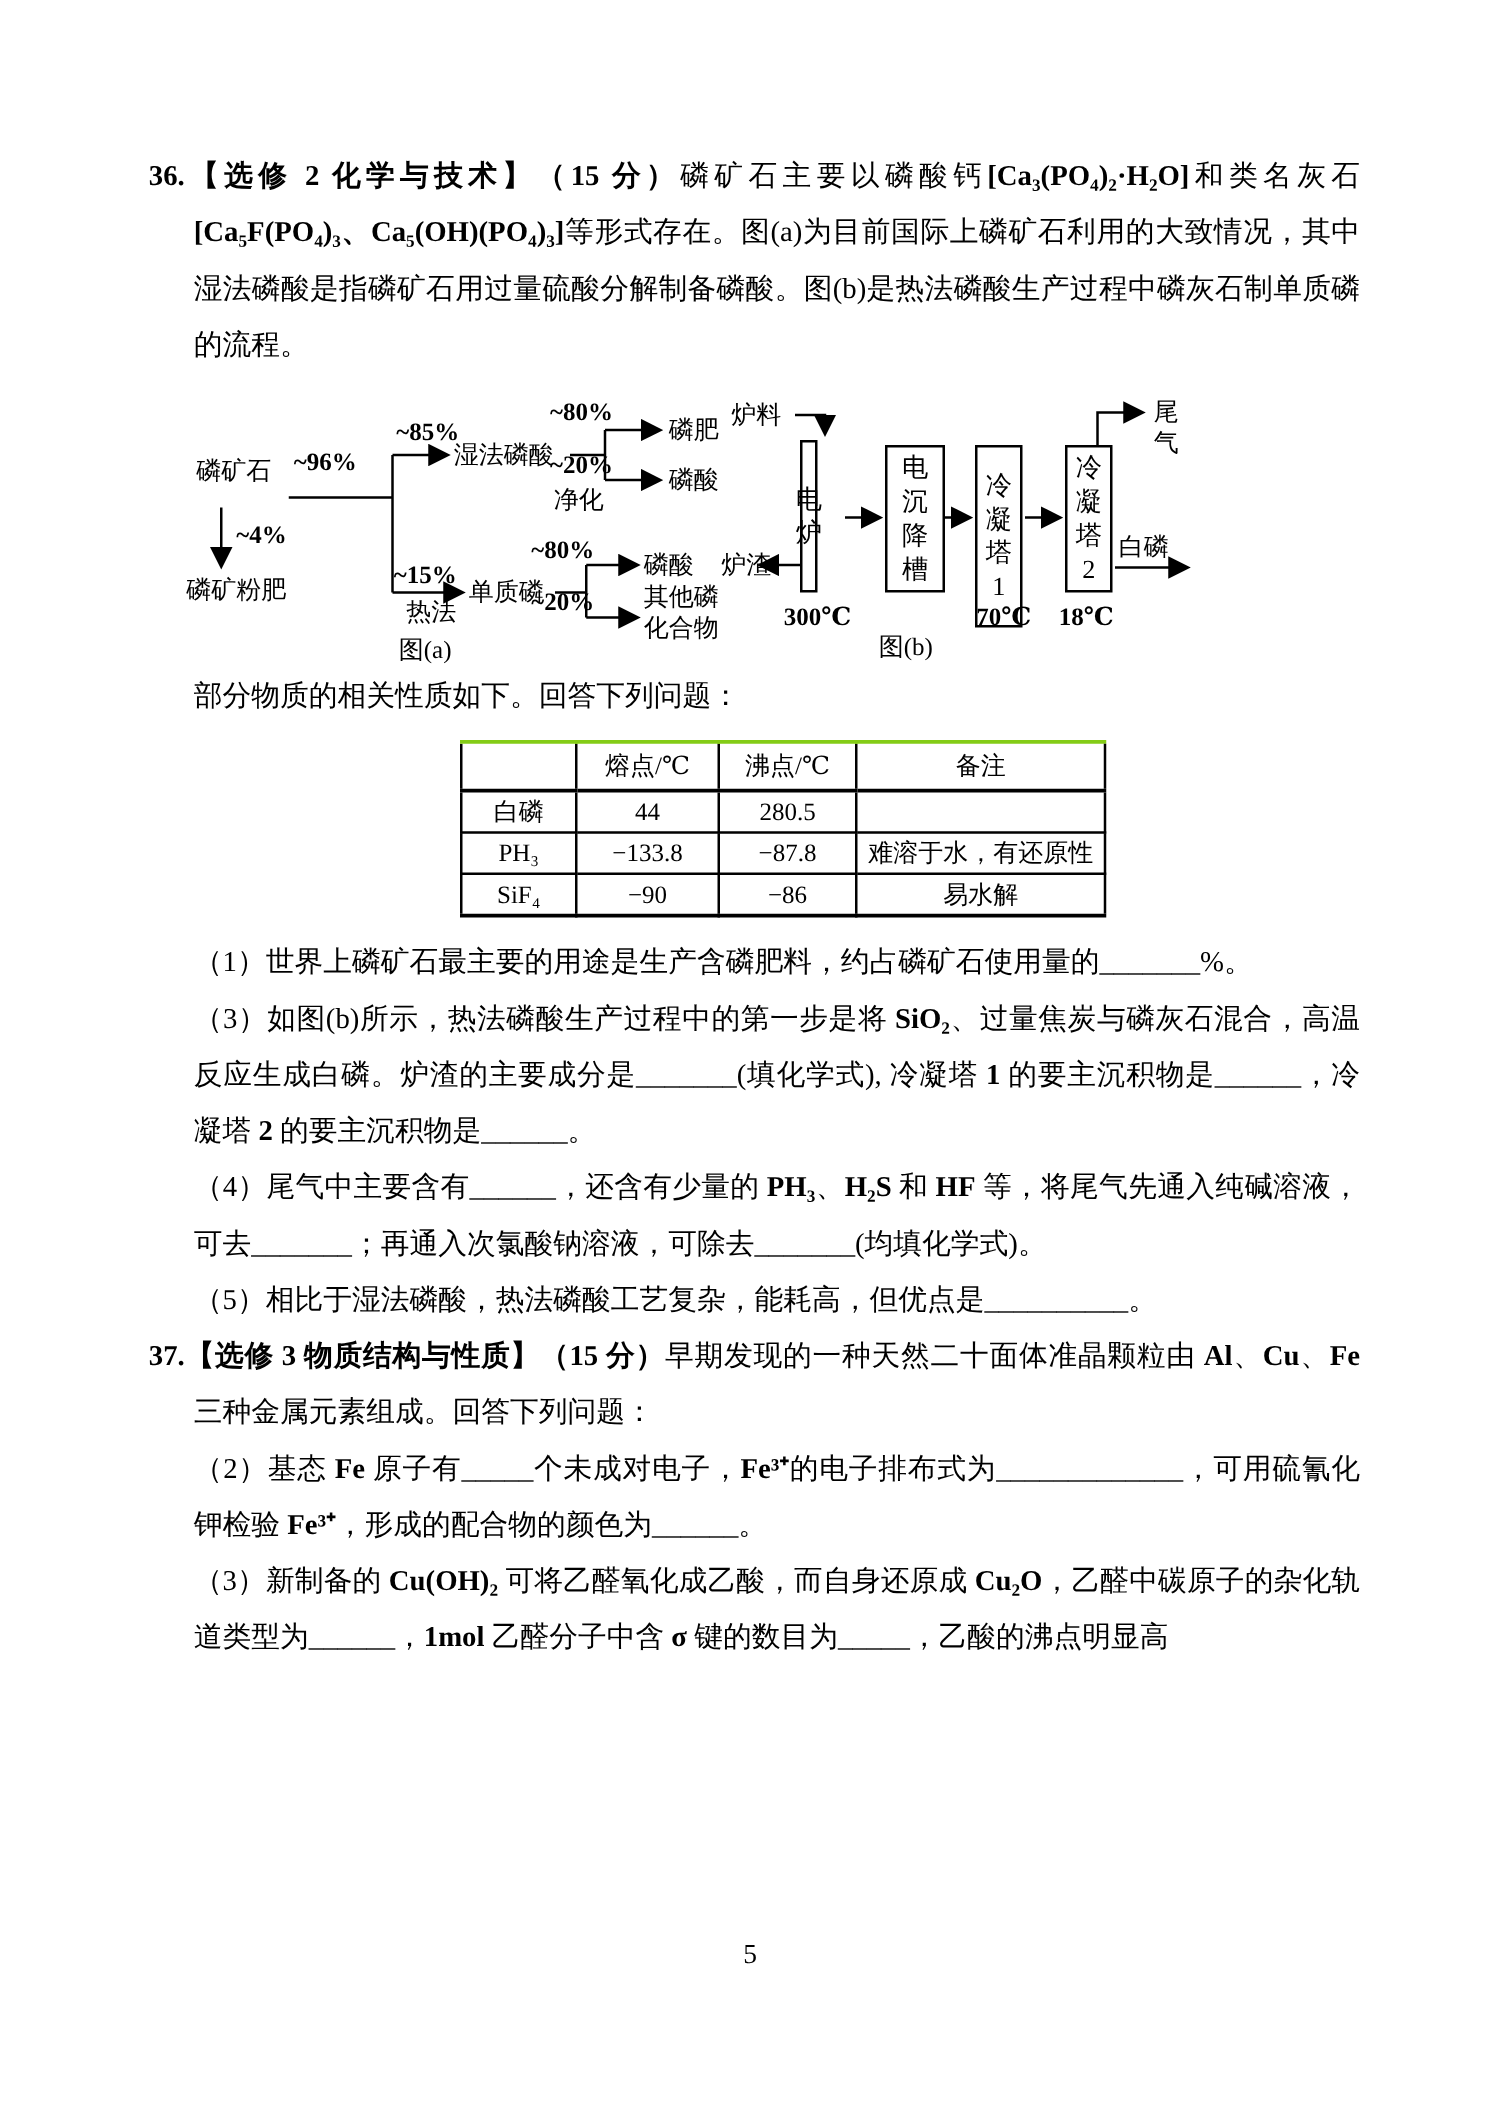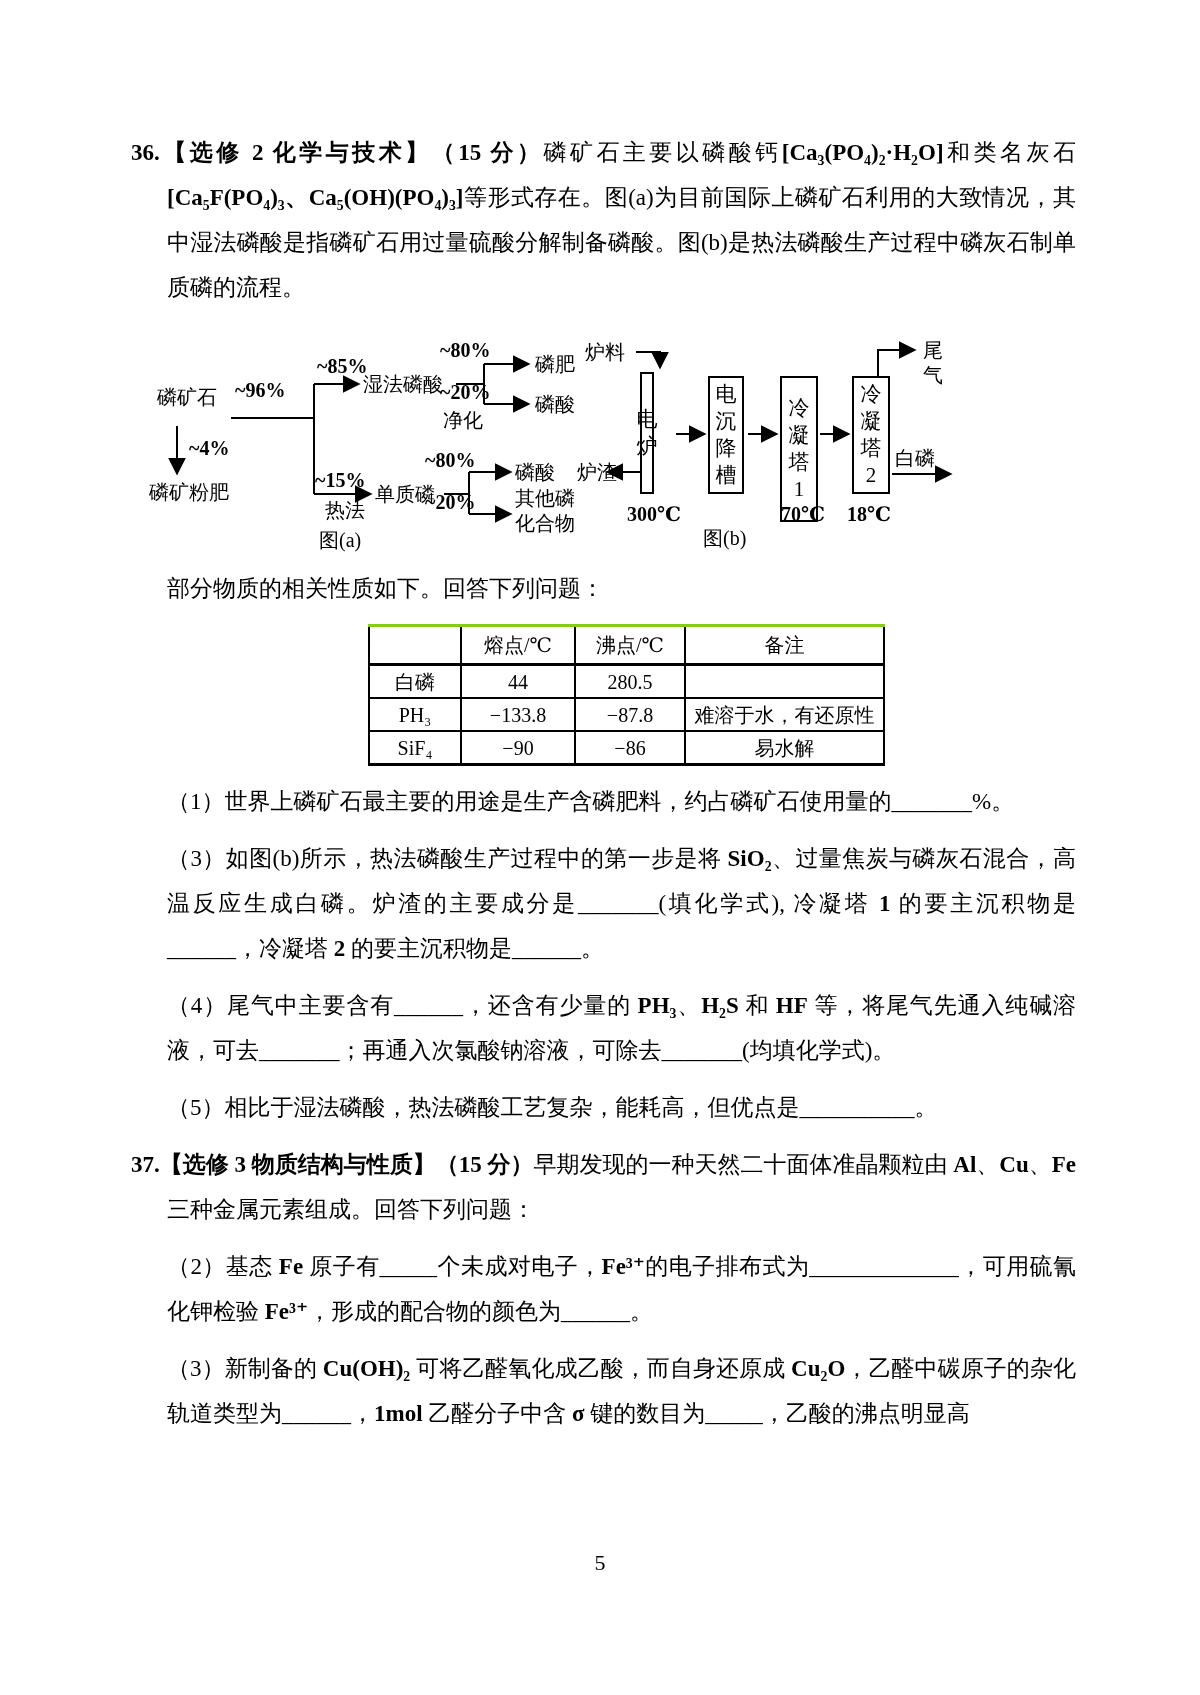--- a/index.html
+++ b/index.html
@@ -6,21 +6,21 @@
   .page{
     position:relative;
     width:1200px;height:1695px;
     background:#ffffff;color:#000;
     box-sizing:border-box;
     padding:118px 112px 0 119px;
     font-family:"Liberation Serif","DejaVu Serif",serif;
     font-size:23px;line-height:45px;
     margin:0 auto;
   }
-  .para{text-align:justify;margin:12px;}
+  .para{text-align:justify;margin:0;font-family:Liberation Serif, serif;}
   .q-main{padding-left:36px;text-indent:-36px;}
   .q-sub{padding-left:36px;}
   b{font-weight:bold;}
 
   
   .figure-area{position:relative;height:232px;margin:4px 0 0 28px;width:880px;
                font-family:"Liberation Serif","DejaVu Serif",serif;}
   .figure-area svg{position:absolute;left:0;top:0;}
   .flabel{position:absolute;font-size:20px;line-height:25px;white-space:nowrap;}
   .flabel.wrap{white-space:normal;word-break:break-all;}
@@ -97,21 +97,21 @@
     <div class="flabel" style="left:228px;top:160px">单质磷</div>
     <div class="flabel bold" style="left:278px;top:126px">~80%</div>
     <div class="flabel" style="left:368px;top:138px">磷酸</div>
     <div class="flabel bold" style="left:278px;top:168px">~20%</div>
     <div class="flabel wrap" style="left:368px;top:164px;width:74px">其他磷化合物</div>
     <div class="flabel" style="left:172px;top:206px">图(a)</div>
 
     <div class="vbox" style="left:493px;top:50px;width:14px;height:122px">
       <span class="vtext">电炉</span>
     </div>
-    <div class="vbox" style="left:561px;top:54px;width:36px;height:118px">
+    <div class="vbox" style="left:561px;top:54px;width:48px;height:118px">
       <span class="vtext">电沉降槽</span>
     </div>
     <div class="vbox" style="left:633px;top:54px;width:38px;height:146px">
       <span class="vtext">冷凝塔1</span>
     </div>
     <div class="vbox" style="left:705px;top:54px;width:38px;height:118px">
       <span class="vtext">冷凝塔2</span>
     </div>
 
     <div class="flabel" style="left:438px;top:18px">炉料</div>

